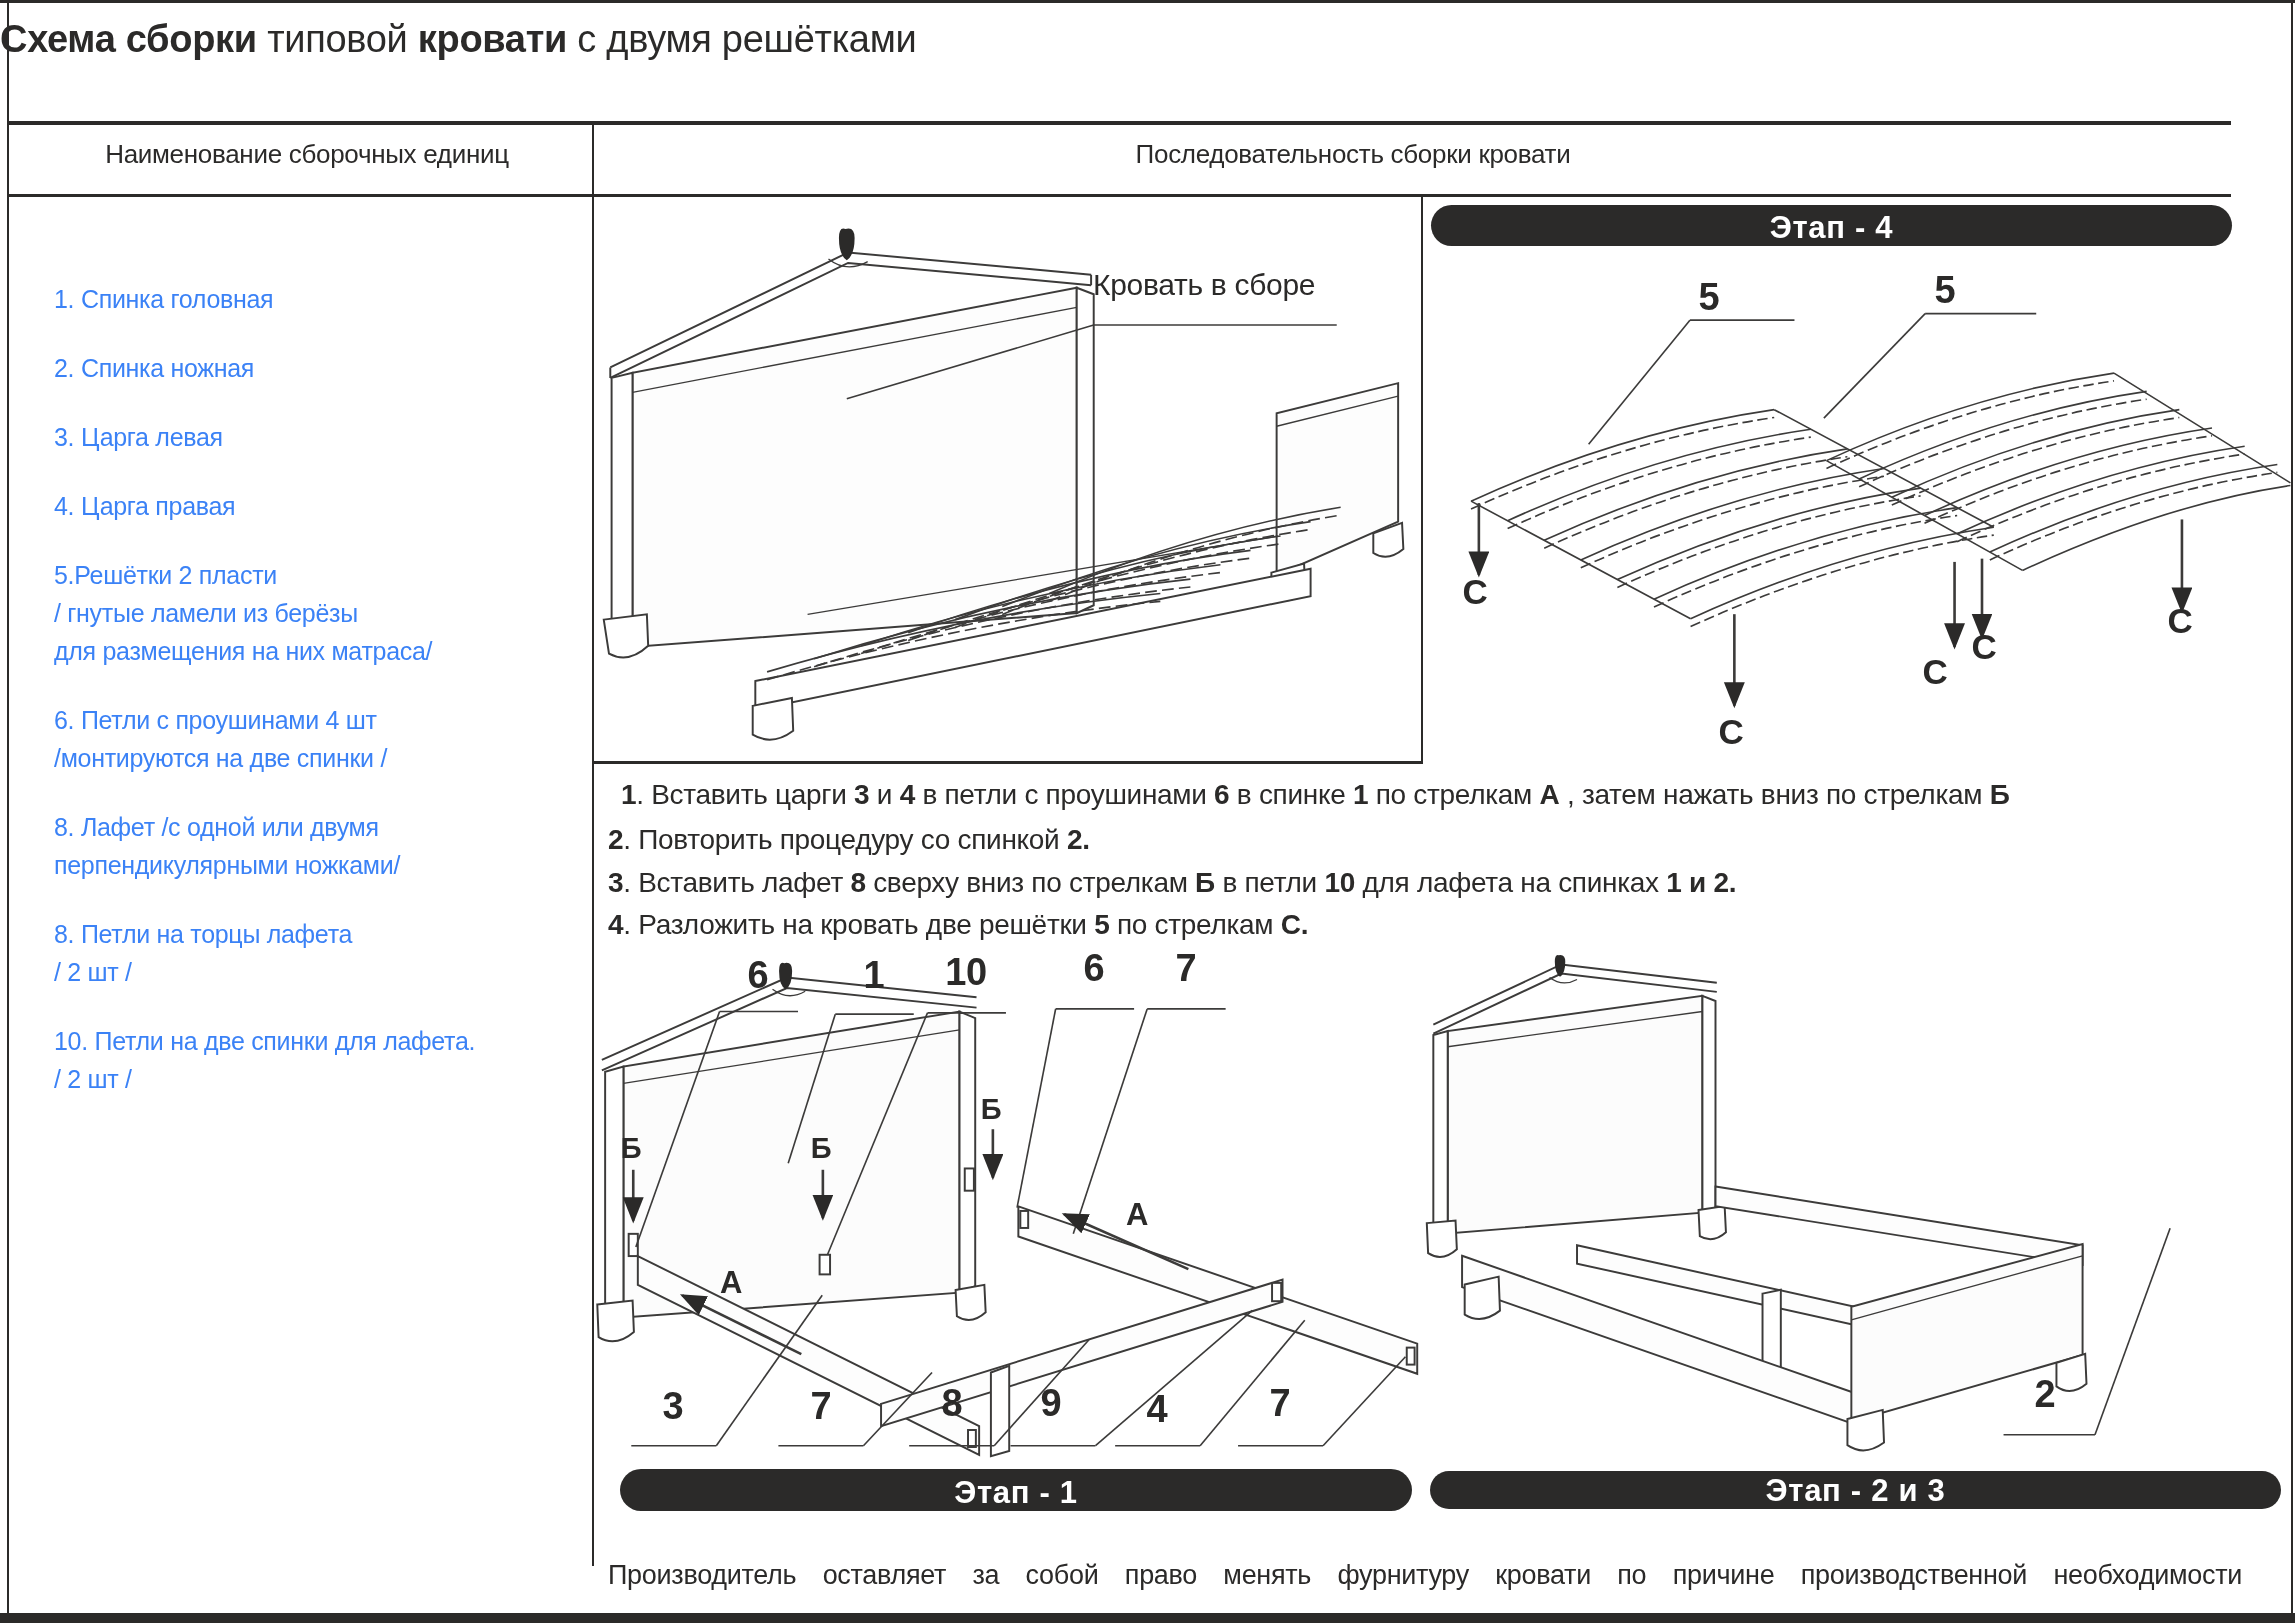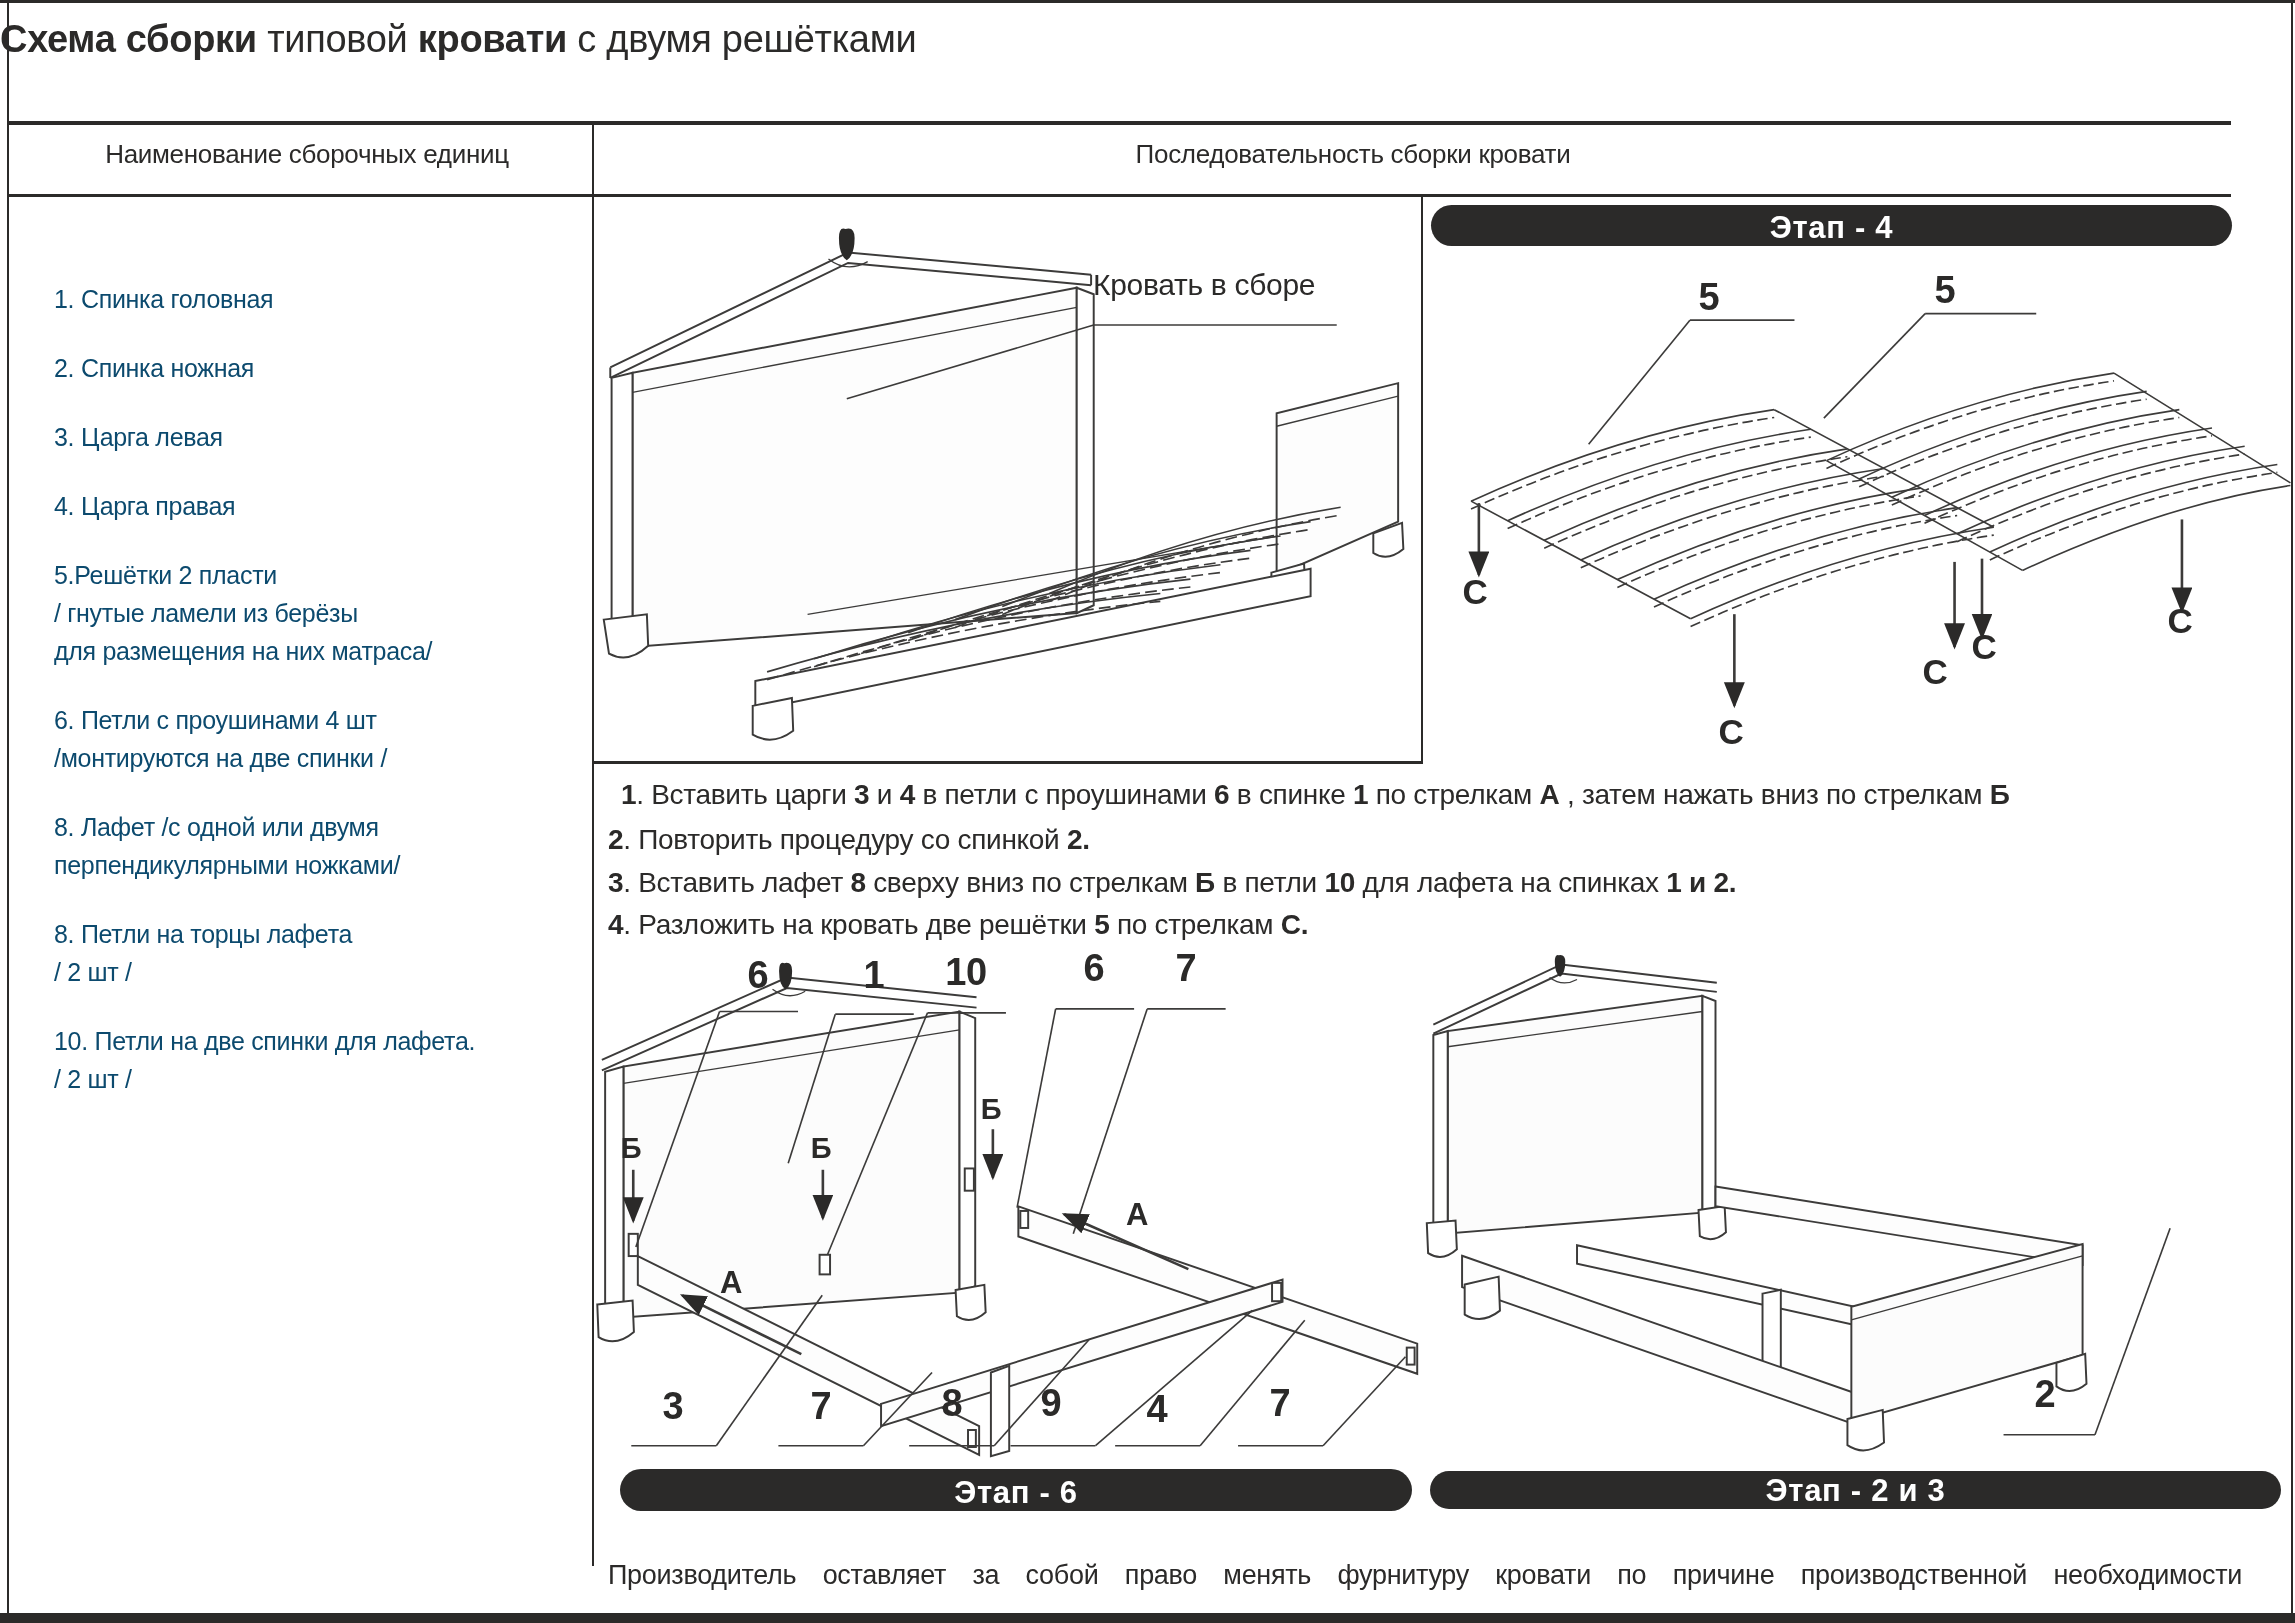--- a/index.html
+++ b/index.html
@@ -5,21 +5,21 @@
   html,body{margin:0;padding:0;background:#fff;}
   #page{
     position:relative;width:2295px;height:1624px;background:#ffffff;
     font-family:"Liberation Sans", sans-serif;color:#2b2a29;overflow:hidden;
     letter-spacing:-0.3px;font-stretch:condensed;
   }
   .rule{position:absolute;background:#2b2a29;}
   .title{position:absolute;top:18.3px;left:0;width:100%;text-align:left;font-size:38px;font-weight:400;}
   .title b{font-weight:700;}
   .hdr{position:absolute;top:139px;font-size:26px;text-align:center;}
-  .parts{position:absolute;left:54px;top:280px;width:523px;font-size:25px;line-height:38px;font-weight:400;color:#0c4a6e;}
+  .parts{position:absolute;left:54px;top:280px;width:523px;font-size:25px;line-height:38px;font-weight:400;color:#3b82f6;}
   .part{margin-bottom:31px;}
   .instr{position:absolute;left:608px;width:1673px;font-size:28px;font-weight:400;color:#2b2a29;}
   .instr b{font-weight:700;}
   .banner{position:absolute;background:#2b2a29;border-radius:22px;display:flex;align-items:flex-end;justify-content:center;
     color:#ffffff;font-size:31px;font-weight:700;letter-spacing:0.7px;}
   .fig{position:absolute;}
   .fig svg{display:block;}
   .numlab{position:absolute;transform:translateX(-50%);font-weight:700;font-size:38px;line-height:1;}
   .blab{position:absolute;transform:translateX(-50%);font-weight:700;font-size:29px;line-height:1;}
   .alab{position:absolute;transform:translateX(-50%);font-weight:700;font-size:31px;line-height:1;}
@@ -270,21 +270,21 @@
   <div class="blab" style="left:991px;top:1095px;">Б</div>
   <div class="alab" style="left:731px;top:1267px;">А</div>
   <div class="alab" style="left:1137px;top:1199px;">А</div>
   <div class="numlab" style="left:673px;top:1387px;">3</div>
   <div class="numlab" style="left:821px;top:1387px;">7</div>
   <div class="numlab" style="left:952px;top:1384px;">8</div>
   <div class="numlab" style="left:1051px;top:1384px;">9</div>
   <div class="numlab" style="left:1157px;top:1390px;">4</div>
   <div class="numlab" style="left:1280px;top:1384px;">7</div>
   <div class="banner" style="left:620px;top:1469px;width:792px;height:42px;">
-    <span>Этап - 6</span>
+    <span>Этап - 1</span>
   </div>
 
   <div class="fig" style="left:1425px;top:954px;">
     <svg width="871" height="516" viewBox="0 0 1332 790" fill="none" stroke="#3c3b3a" stroke-width="3">
       <path d="M12,108 L208,16 L446,44"></path>
         <path d="M12,122 L208,30 L446,58"></path>
       <path d="M190,36 q20,15 42,3" stroke-width="2"></path>
       <path d="M204,2 q10,-2 10,10 q0,18 -8,23 q-8,-5 -8,-23 q0,-12 6,-10 z" fill="#2b2a29" stroke="none"></path>
       <path d="M34,118 L34,428 L424,396 L424,64 Z" fill="#fcfcfc"></path>
       <path d="M34,142 L424,88" stroke-width="2"></path>

